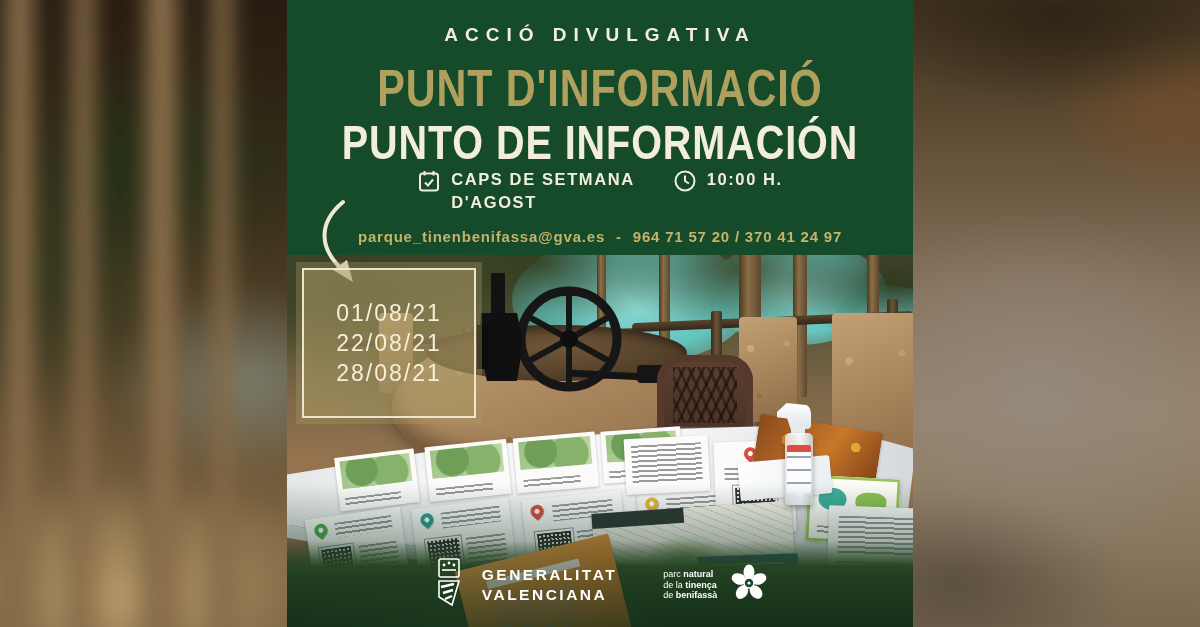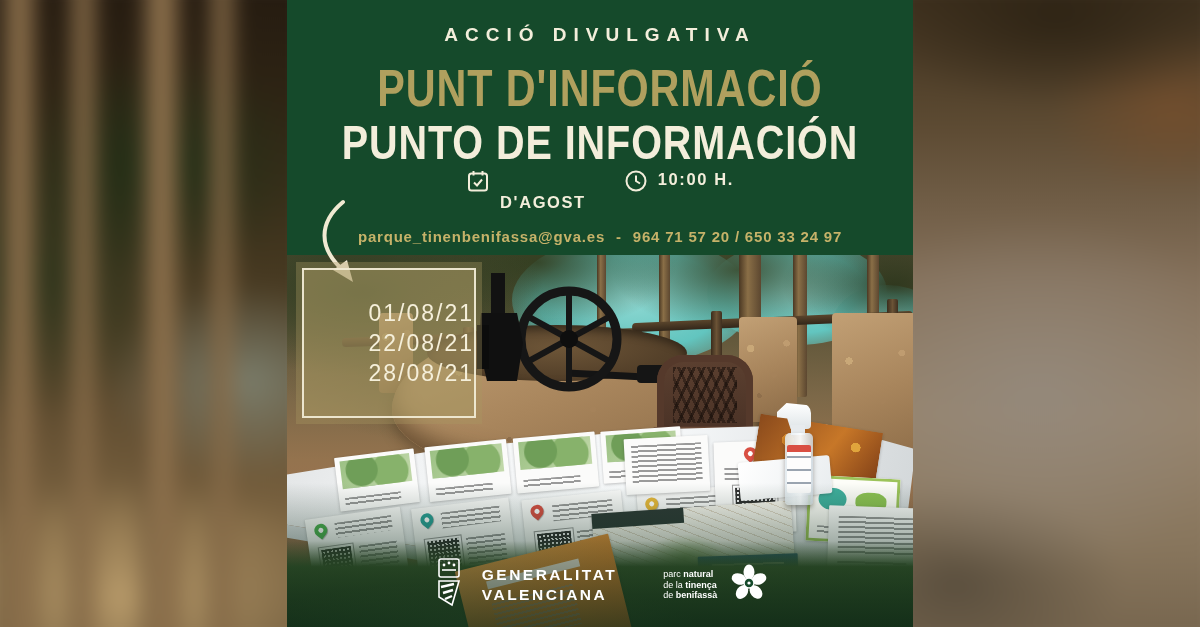--- a/index.html
+++ b/index.html
@@ -125,21 +125,21 @@
   .greenleaf .blob1{position:absolute;left:12%;top:18%;width:30%;height:34%;border-radius:50%;background:#3fae9c;}
   .greenleaf .blob2{position:absolute;left:52%;top:22%;width:34%;height:30%;border-radius:40%;background:#8cc152;}
   .cloth{background:linear-gradient(120deg,#ffffff,#e9edef);border-radius:3px;box-shadow:0 1px 3px rgba(40,40,40,0.3);}
   .grass{left:0;top:286px;width:626px;height:86px;
       background:radial-gradient(ellipse 300px 60px at 30% 100%, rgba(70,100,50,0.9), rgba(70,100,50,0) 75%),linear-gradient(180deg,rgba(62,90,44,0) 0%,#3e5a2c 30%,#31481f 100%);}
 
   
   .dates-box{position:absolute;left:15px;top:13px;width:170px;height:134px;z-index:9;
       background:rgba(168,152,98,0.62);border:2px solid rgba(243,238,216,0.92);box-shadow:0 0 0 6px rgba(168,152,98,0.35);
       display:flex;flex-direction:column;justify-content:center;padding:6px 0;}
-  .date-line{font-size:23px;letter-spacing:2px;color:#f5efda;text-align:right;line-height:30px;font-weight:400;}
+  .date-line{font-size:23px;letter-spacing:2px;color:#f5efda;text-align:center;line-height:30px;font-weight:400;}
 
   
   .foot-overlay{left:0;top:228px;width:626px;height:144px;
       background:linear-gradient(180deg,rgba(12,44,27,0) 0%,rgba(12,44,27,0.38) 42%,rgba(9,38,23,0.72) 100%);}
   .logos{position:absolute;left:0;right:0;bottom:14px;display:flex;justify-content:center;align-items:center;gap:46px;z-index:10;}
   .gv{display:flex;align-items:center;gap:16px;color:#fff;}
   .gv-text{font-size:15.5px;font-weight:700;letter-spacing:2.5px;line-height:20px;}
   .parc{display:flex;align-items:center;gap:13px;color:#fff;justify-content:flex-end;}
   .parc-text{font-size:9px;line-height:10.5px;text-align:left;font-weight:300;}
   .parc-text b{font-weight:700;}
@@ -172,39 +172,39 @@
         <div class="detail">
           <span>
             <svg width="24" height="24" viewBox="0 0 24 24" fill="none" stroke="#f3eedb" stroke-width="2">
               <rect x="3" y="4.5" width="18" height="17" rx="2.5"></rect>
               <line x1="7.5" y1="2" x2="7.5" y2="6.5"></line>
                 <line x1="16.5" y1="2" x2="16.5" y2="6.5"></line>
               <polyline points="8,13.5 11,16.5 16,10.5"></polyline>
             </svg>
           </span>
           <span class="txt">
-            <br>
+            <span>CAPS DE SETMANA</span><br>
             <span>D'AGOST</span>
           </span>
         </div>
         <div class="detail">
           <span>
             <svg width="24" height="24" viewBox="0 0 24 24" fill="none" stroke="#f3eedb" stroke-width="2">
               <circle cx="12" cy="12" r="9.5"></circle>
                 <polyline points="12,6.5 12,12 16,14.5"></polyline>
             </svg>
           </span>
           <span class="txt">10:00 H.</span>
         </div>
       </div>
 
       <div class="contact">
         <span>parque_tinenbenifassa@gva.es</span>
         <span>-</span>
-        <span>964 71 57 20 / 650 33 24 97</span>
+        <span>964 71 57 20 / 370 41 24 97</span>
       </div>
     </div>
 
     <svg class="arrow-svg" width="74" height="96" viewBox="0 0 74 96">
       <path d="M34 6 C 10 26, 8 52, 36 76" fill="none" stroke="#f0e9d2" stroke-width="4" stroke-linecap="round"></path>
       <path d="M44 86 L24 74 L38 64 Z" fill="#f0e9d2"></path>
     </svg>
 
     <div class="photo">
       <div class="ph ph-base"></div>

